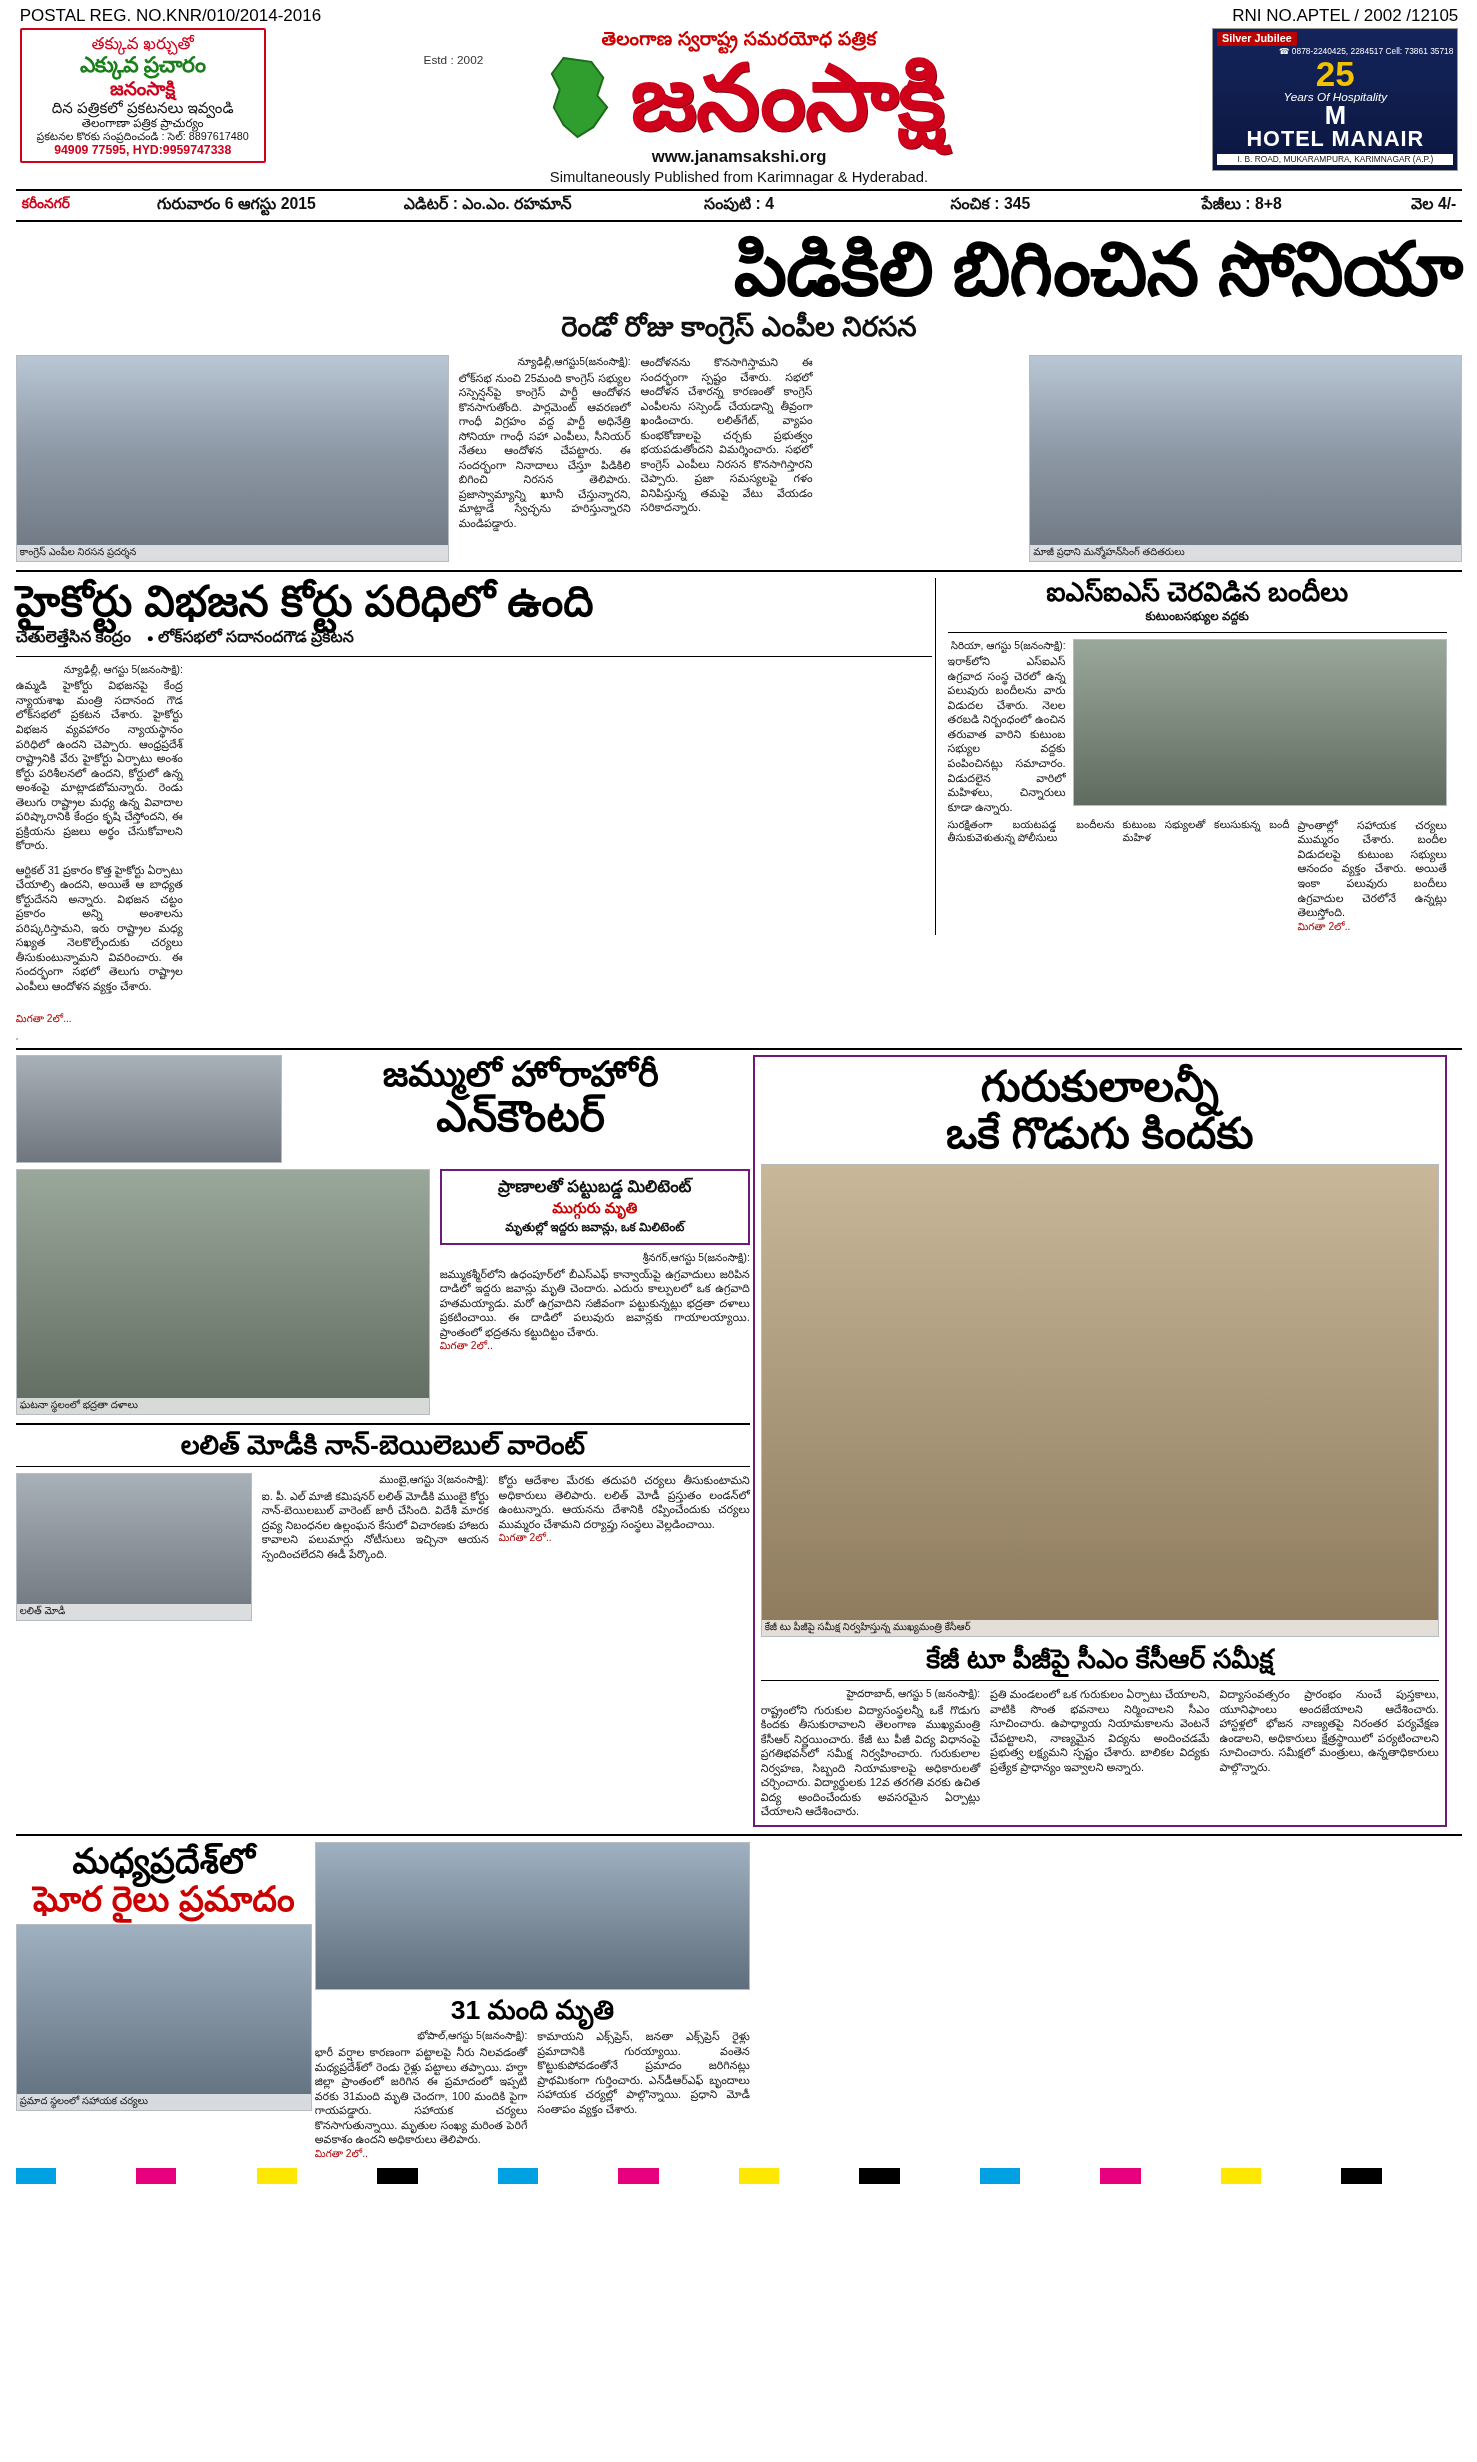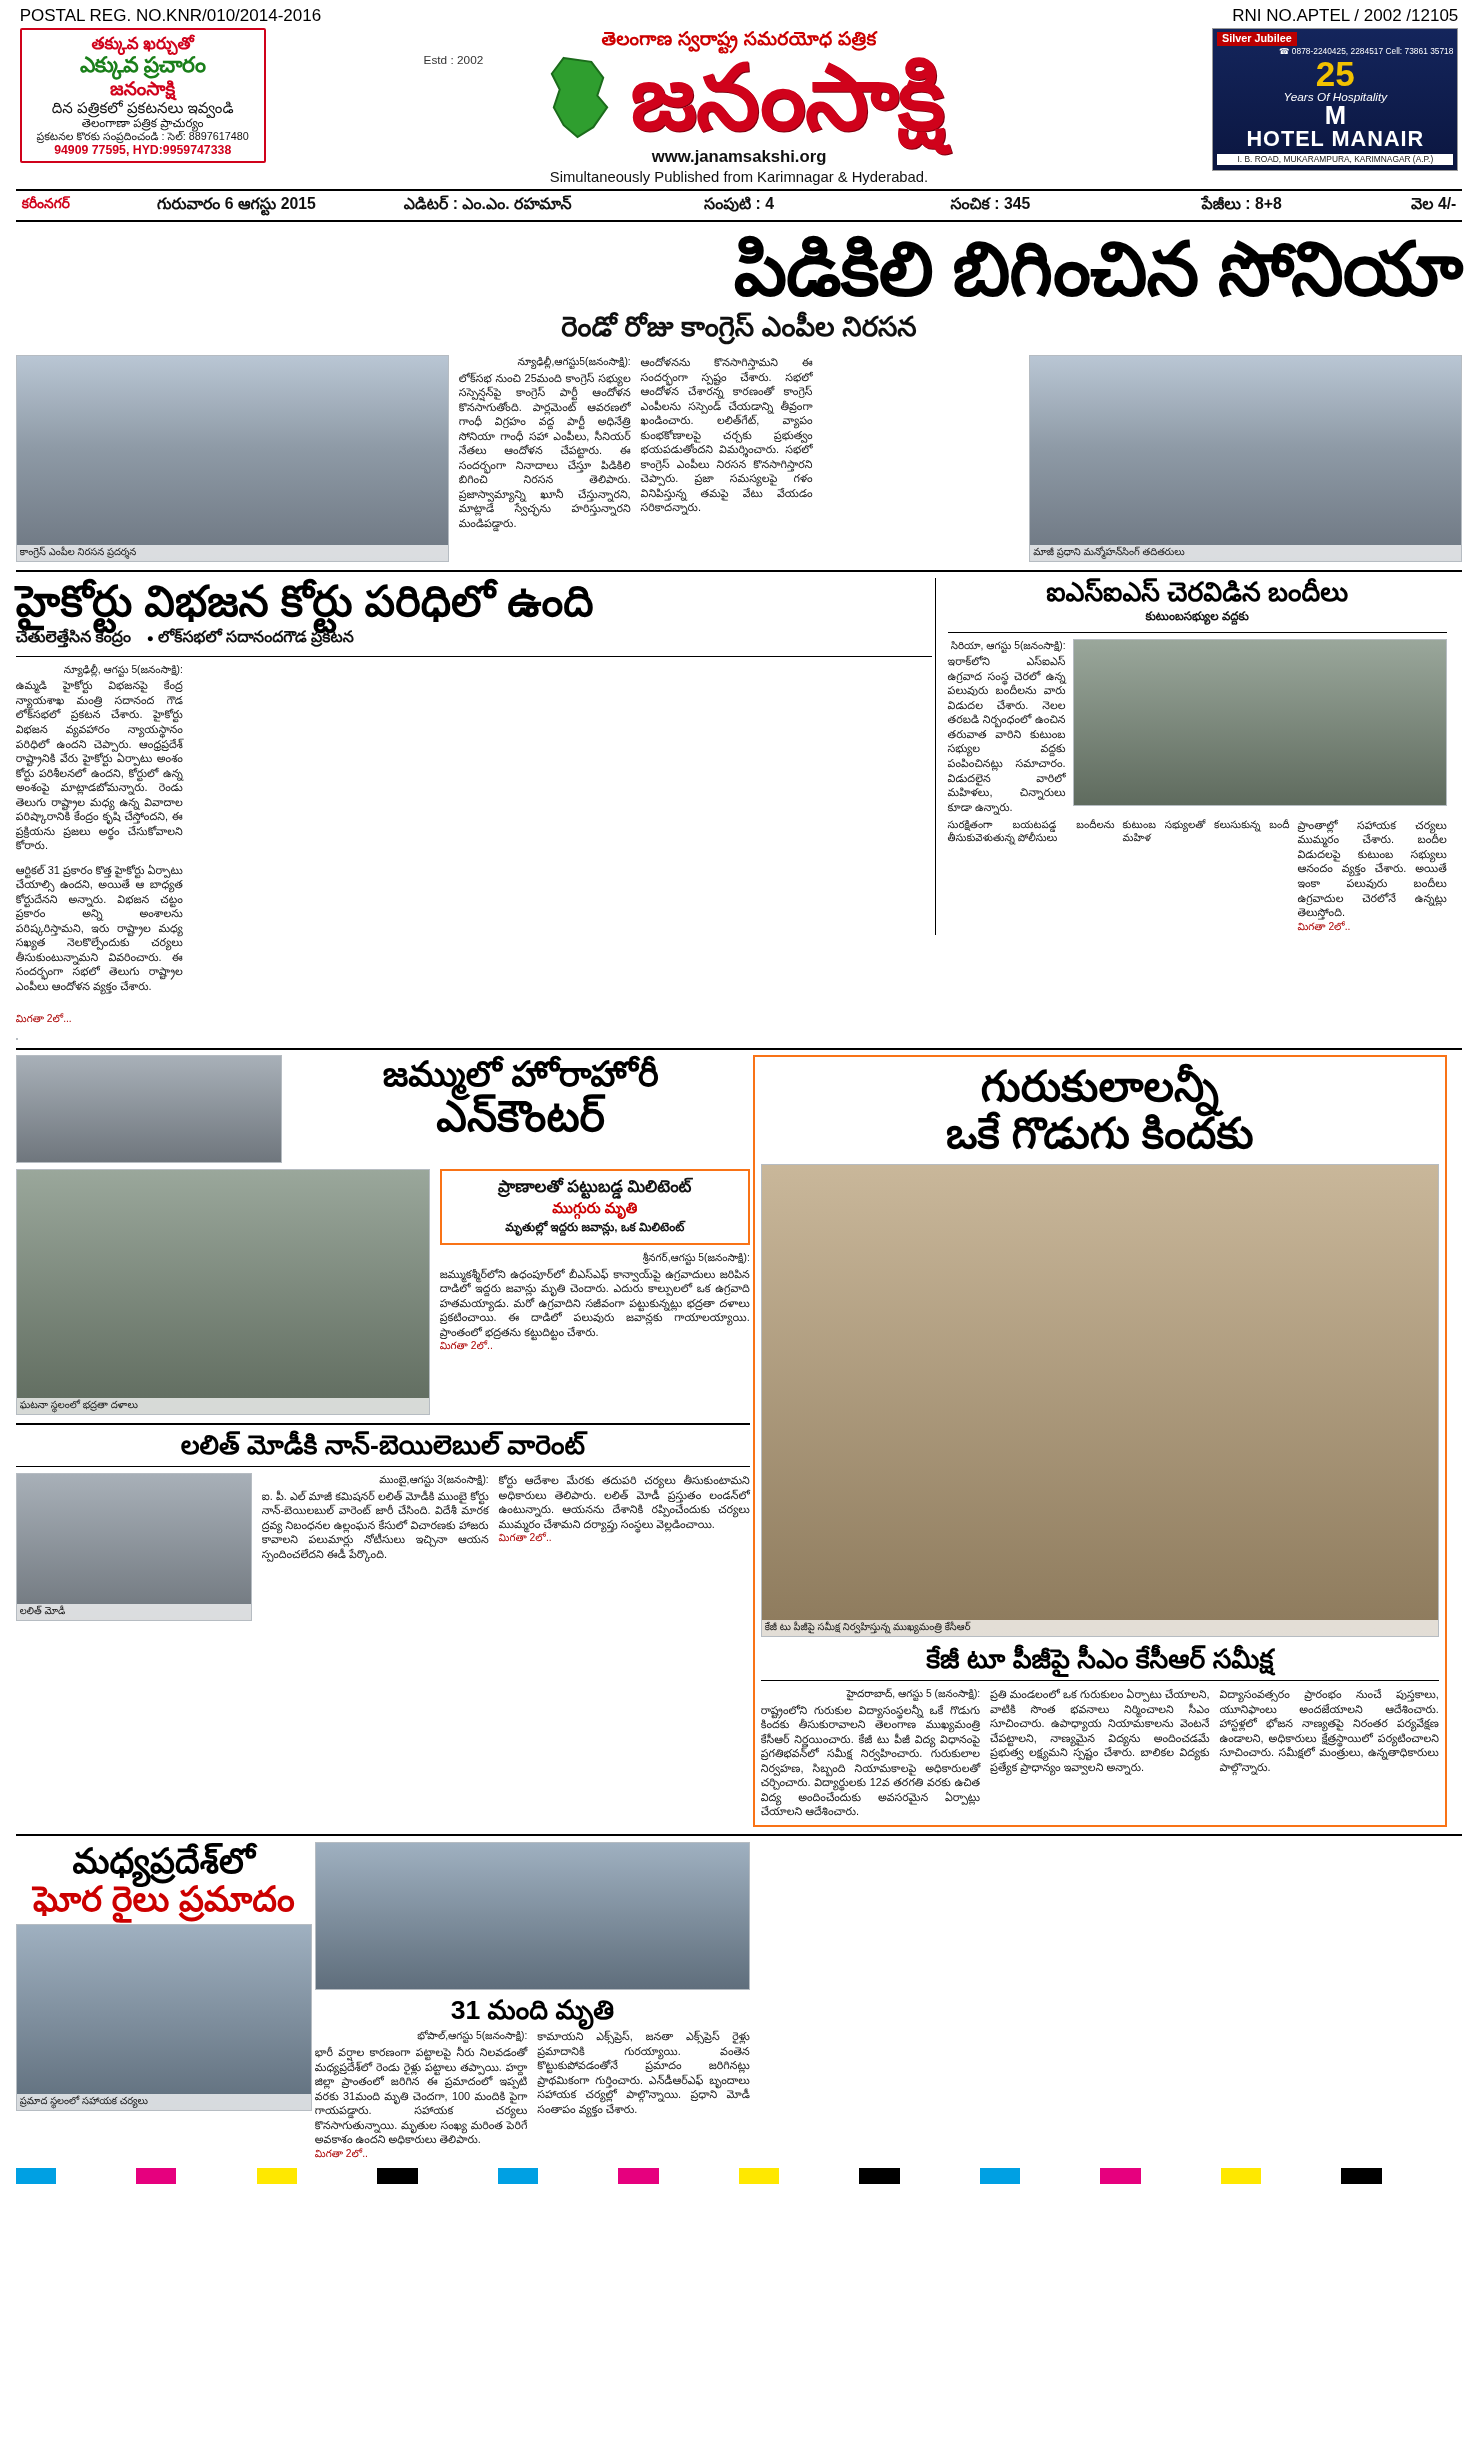--- a/index.html
+++ b/index.html
@@ -18,21 +18,21 @@
             font-size:17px; color:#000; padding:5.9px 3.9px 0 3.9px; }
   .regbar .left, .regbar .right { white-space:nowrap; }
 
   
   .masthead { display:flex; align-items:flex-start; justify-content:space-between; gap:9.9px;
               padding:2px 3.9px 3.9px 3.9px; }
   .ad-left {
     width:246px; border:2px solid #d0021b; border-radius:2px; padding:3.9px 3px;
     text-align:center; line-height:1.15;
   }
-  .ad-left .l1 { color:#d0021b; font-size:16.7px; font-weight:bold; }
+  .ad-left .l1 { color:#d0021b; font-size:16.7px; font-weight:normal; }
   .ad-left .l2 { color:#1a7f1a; font-size:21.7px; font-weight:bold; letter-spacing:-0.5px;}
   .ad-left .l3 { color:#d0021b; font-size:18.7px; font-weight:bold; }
   .ad-left .l4 { color:#111; font-size:15px; }
   .ad-left .l5 { color:#111; font-size:11.8px; }
   .ad-left .l6 { color:#111; font-size:10.8px; }
   .ad-left .phone { color:#d0021b; font-size:12.3px; font-weight:bold; }
 
   .nameplate { flex:1; text-align:center; position:relative; }
   .nameplate .tagline { font-size:18.7px; color:#c00; font-weight:bold; letter-spacing:0.3px; }
   .nameplate .estd { position:absolute; left:148px; top:25.6px; font-size:11.8px; color:#333; }
@@ -89,21 +89,21 @@
   .h-xl { font-size:43px; font-weight:bold; line-height:1.08; color:#000; }
   .h-lg { font-size:35px; font-weight:bold; line-height:1.08; color:#000; }
   .h-md { font-size:26.6px; font-weight:bold; line-height:1.1; color:#000; }
   .center { text-align:center; }
   .kicker { font-size:15.8px; font-weight:bold; }
   .bullet::before { content:"●"; color:#000; margin-right:3.9px; font-size:11.8px; }
 
   .flexrow { display:flex; gap:3px; align-items:flex-start; }
   .vdiv { border-left:1.5px solid #000; }
 
-  .boxed { border:2px solid #f97316; padding:5.9px; }
+  .boxed { border:2px solid #701a75; padding:5.9px; }
 
   .band { height:15.8px; display:flex; margin-top:5.9px; }
   .band i { display:block; height:15.8px; }
 
   .smallcap { font-size:10.3px; line-height:1.3; text-align:justify;}
 
   
   .ph-crowd { background:linear-gradient(180deg,#b9c6d4 0%,#8e9aa6 45%,#6d7681 100%); }
   .ph-room  { background:linear-gradient(180deg,#c9b79a 0%,#8d7a5c 100%); }
   .ph-street{ background:linear-gradient(180deg,#a8b0b8 0%,#6f767d 100%); }

